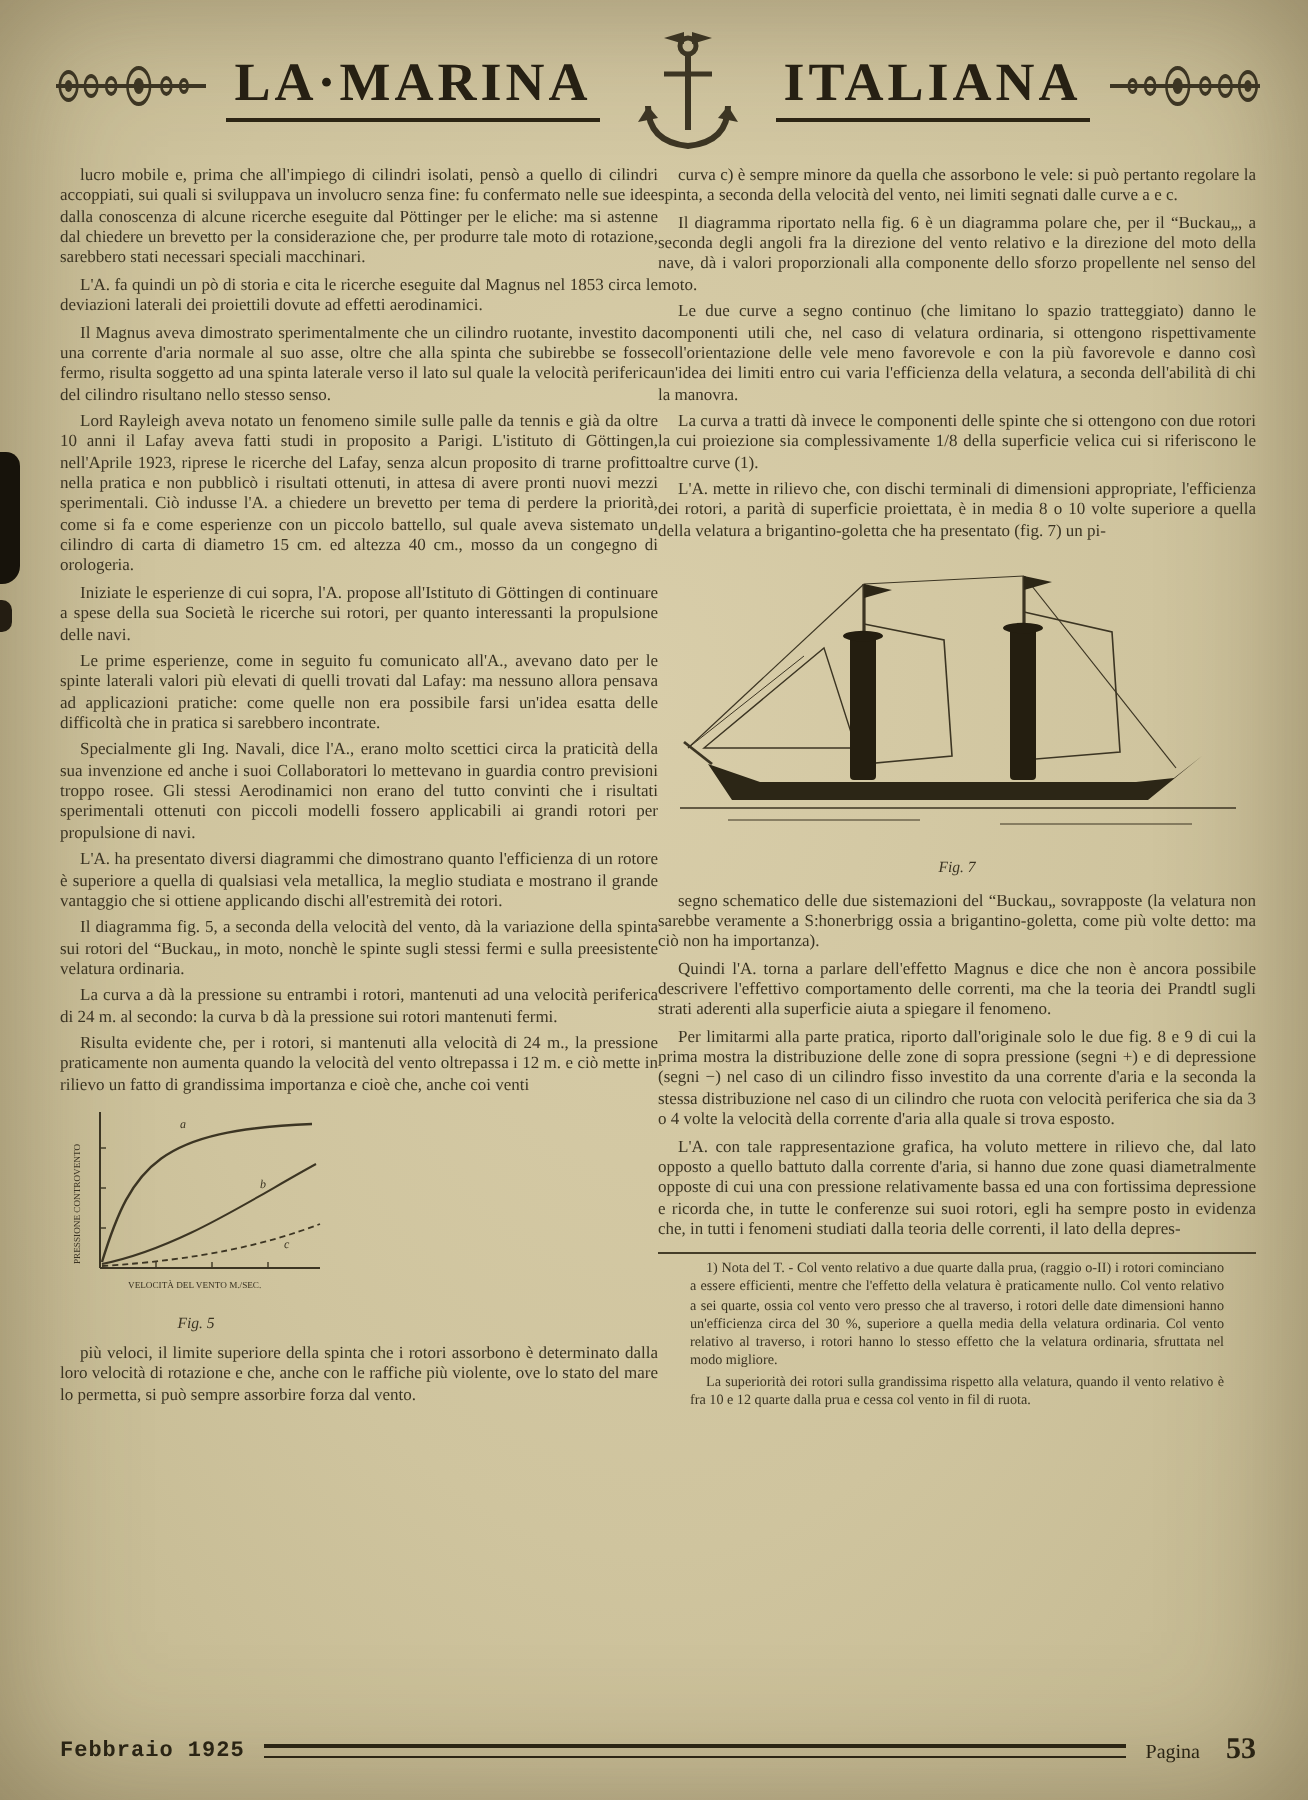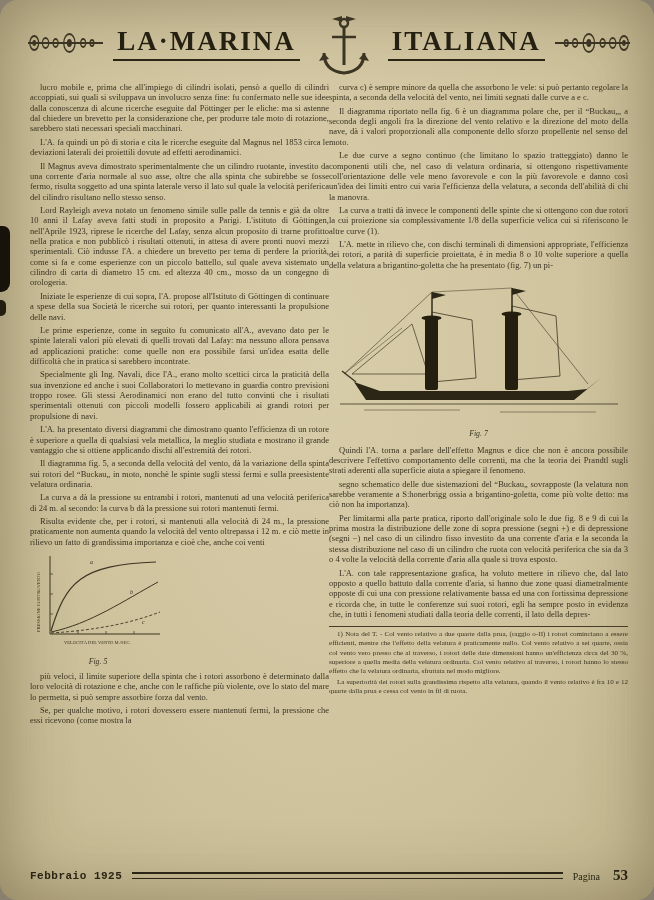--- a/index.html
+++ b/index.html
@@ -1,21 +1,21 @@
 <!DOCTYPE html>
 <html><head>
 <meta charset="utf-8">
 <style>
   html,body{margin:0;padding:0;}
   body{width:654px;height:900px;background:#8a8070;}
   .page{
     position:relative;width:654px;height:900px;overflow:hidden;
     background:radial-gradient(ellipse at 50% 38%, #d8cda9 0%, #cfc49e 55%, #c2b78f 100%);
     box-shadow:inset 0 0 70px rgba(80,65,35,.45);
-    font-family:"Liberation Serif", serif;color:#3a3322;border-radius:18px;
+    font-family:"Liberation Serif", serif;color:#3a3322;
   }
   
   .masthead{position:absolute;top:16px;left:28px;right:24px;height:54px;
     display:flex;align-items:center;justify-content:center;gap:10px;}
   .m-title{font-size:27px;font-weight:bold;letter-spacing:2px;color:#262013;
     white-space:nowrap;border-bottom:2px solid #2c2514;padding:0 4px 2px;}
   .ornament{flex:1;display:flex;align-items:center;}
   .ornament svg{width:100%;height:26px;}
   .emblem{margin:0 2px -14px;}
   
@@ -24,21 +24,21 @@
   .col p{margin:0 0 3px 0;text-indent:10px;}
   
   .figrow{display:flex;gap:8px;align-items:flex-end;justify-content:space-between;margin:5px 0 4px;}
   figure{margin:0;text-align:center;}
   figcaption{font-size:7.8px;font-style:italic;margin-top:1px;color:#3a3322;}
   .fig7wrap{margin:8px auto 6px;width:100%;}
   .fig7wrap svg{display:block;margin:0 auto;}
   
   .footnote{margin-top:7px;border-top:1px solid #453d28;padding-top:3px;
     font-size:7.1px;line-height:1.28;}
-  .footnote p{margin:0 0 2px;text-indent:8px;}
+  .footnote p{margin:0 16px 2px;text-indent:8px;}
   
   .pfooter{position:absolute;left:30px;right:26px;bottom:16px;display:flex;align-items:center;gap:10px;}
   .f-date{font-weight:bold;font-size:11px;letter-spacing:.5px;color:#2a2414;font-family:Liberation Mono, monospace;}
   .f-rule{flex:1;height:4px;border-top:2px solid #2c2514;border-bottom:1px solid #2c2514;}
   .f-page{font-size:10px;color:#2a2414;display:flex;align-items:baseline;gap:13px;}
   .f-num{font-size:15px;font-weight:bold;}
   
   .blob{position:absolute;left:0;top:226px;width:10px;height:66px;background:#17130b;border-radius:0 7px 9px 0;}
   .blob2{position:absolute;left:0;top:300px;width:6px;height:16px;background:#241d12;border-radius:0 5px 5px 0;}
   svg text{font-family:"Liberation Serif", serif;fill:#3a3322;}
@@ -129,21 +129,20 @@
             <text x="112" y="72" font-size="6" font-style="italic">c</text>
             <text transform="rotate(-90 10 80)" x="10" y="80" font-size="4.6">PRESSIONE CONTROVENTO</text>
             <text x="34" y="92" font-size="4.6">VELOCITÀ DEL VENTO M./SEC.</text>
           </svg>
           <figcaption>Fig. 5</figcaption>
         </figure>
 
       </div>
 
       <p>più veloci, il limite superiore della spinta che i rotori assorbono è determinato dalla loro velocità di rotazione e che, anche con le raffiche più violente, ove lo stato del mare lo permetta, si può sempre assorbire forza dal vento.</p>
-      <p>Se, per qualche motivo, i rotori dovessero essere mantenuti fermi, la pressione che essi ricevono (come mostra la</p>
     </section>
 
     <section class="col">
       <p>curva c) è sempre minore da quella che assorbono le vele: si può pertanto regolare la spinta, a seconda della velocità del vento, nei limiti segnati dalle curve a e c.</p>
       <p>Il diagramma riportato nella fig. 6 è un diagramma polare che, per il “Buckau„, a seconda degli angoli fra la direzione del vento relativo e la direzione del moto della nave, dà i valori proporzionali alla componente dello sforzo propellente nel senso del moto.</p>
       <p>Le due curve a segno continuo (che limitano lo spazio tratteggiato) danno le componenti utili che, nel caso di velatura ordinaria, si ottengono rispettivamente coll'orientazione delle vele meno favorevole e con la più favorevole e danno così un'idea dei limiti entro cui varia l'efficienza della velatura, a seconda dell'abilità di chi la manovra.</p>
       <p>La curva a tratti dà invece le componenti delle spinte che si ottengono con due rotori la cui proiezione sia complessivamente 1/8 della superficie velica cui si riferiscono le altre curve (1).</p>
       <p>L'A. mette in rilievo che, con dischi terminali di dimensioni appropriate, l'efficienza dei rotori, a parità di superficie proiettata, è in media 8 o 10 volte superiore a quella della velatura a brigantino-goletta che ha presentato (fig. 7) un pi-</p>
 
       <figure class="fig7wrap">
@@ -175,22 +174,22 @@
           <rect x="165" y="36" width="13" height="76" rx="2" fill="#241e10"></rect>
           <ellipse cx="171.5" cy="36" rx="10" ry="2.6" fill="#241e10"></ellipse>
 
           <path d="M14,104 L26,122 L234,122 L261,100 L247,111 L228,113 L40,113 Z" fill="#2c2616"></path>
 
           <line x1="16" y1="104" x2="2" y2="93" class="stroke" stroke-width="1.4"></line>
         </svg>
         <figcaption>Fig. 7</figcaption>
       </figure>
 
+      <p>segno schematico delle due sistemazioni del “Buckau„ sovrapposte (la velatura non sarebbe veramente a S:honerbrigg ossia a brigantino-goletta, come più volte detto: ma ciò non ha importanza).</p>
       <p>Quindi l'A. torna a parlare dell'effetto Magnus e dice che non è ancora possibile descrivere l'effettivo comportamento delle correnti, ma che la teoria dei Prandtl sugli strati aderenti alla superficie aiuta a spiegare il fenomeno.</p>
-      <p>segno schematico delle due sistemazioni del “Buckau„ sovrapposte (la velatura non sarebbe veramente a S:honerbrigg ossia a brigantino-goletta, come più volte detto: ma ciò non ha importanza).</p>
       <p>Per limitarmi alla parte pratica, riporto dall'originale solo le due fig. 8 e 9 di cui la prima mostra la distribuzione delle zone di sopra pressione (segni +) e di depressione (segni −) nel caso di un cilindro fisso investito da una corrente d'aria e la seconda la stessa distribuzione nel caso di un cilindro che ruota con velocità periferica che sia da 3 o 4 volte la velocità della corrente d'aria alla quale si trova esposto.</p>
       <p>L'A. con tale rappresentazione grafica, ha voluto mettere in rilievo che, dal lato opposto a quello battuto dalla corrente d'aria, si hanno due zone quasi diametralmente opposte di cui una con pressione relativamente bassa ed una con fortissima depressione e ricorda che, in tutte le conferenze sui suoi rotori, egli ha sempre posto in evidenza che, in tutti i fenomeni studiati dalla teoria delle correnti, il lato della depres-</p>
 
       <div class="footnote">
         <p>1) Nota del T. - Col vento relativo a due quarte dalla prua, (raggio o-II) i rotori cominciano a essere efficienti, mentre che l'effetto della velatura è praticamente nullo. Col vento relativo a sei quarte, ossia col vento vero presso che al traverso, i rotori delle date dimensioni hanno un'efficienza circa del 30 %, superiore a quella media della velatura ordinaria. Col vento relativo al traverso, i rotori hanno lo stesso effetto che la velatura ordinaria, sfruttata nel modo migliore.</p>
         <p>La superiorità dei rotori sulla grandissima rispetto alla velatura, quando il vento relativo è fra 10 e 12 quarte dalla prua e cessa col vento in fil di ruota.</p>
       </div>
     </section>
   </main>
 

